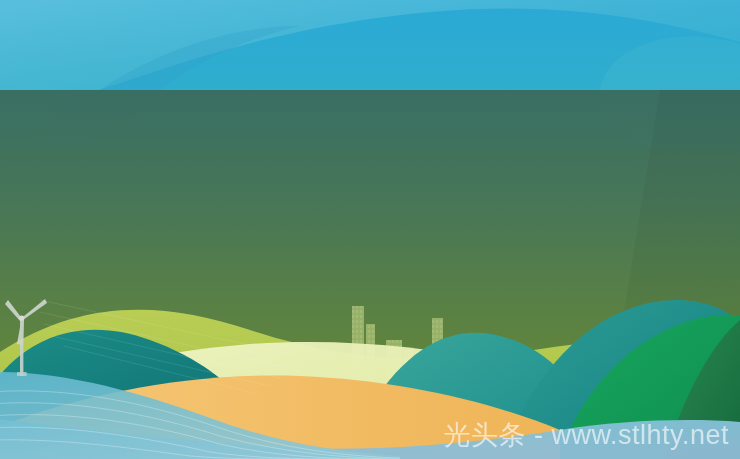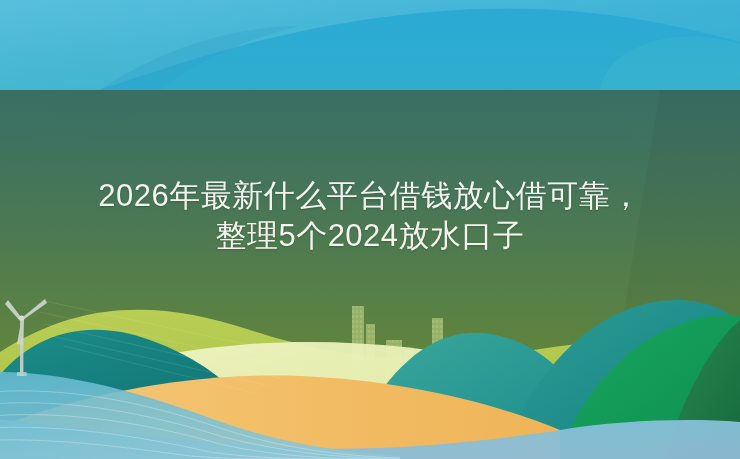--- a/index.html
+++ b/index.html
@@ -184,19 +184,16 @@
         <path d="M40,300 L300,356"></path>
         <path d="M40,312 L290,368"></path>
         <path d="M44,324 L280,378"></path>
         <path d="M52,336 L270,386"></path>
         <path d="M64,346 L258,394"></path>
       </g>
 
     </g>
   </svg>
 
-  <div id="headline">
-    <span class="ln">2026年最新什么平台借钱放心借可靠，</span>
-    <span class="ln">整理5个2024放水口子</span>
-  </div>
 
+  <div id="watermark">光头条 - www.stlhty.net</div>
 
 </div>
 
 </body></html>

